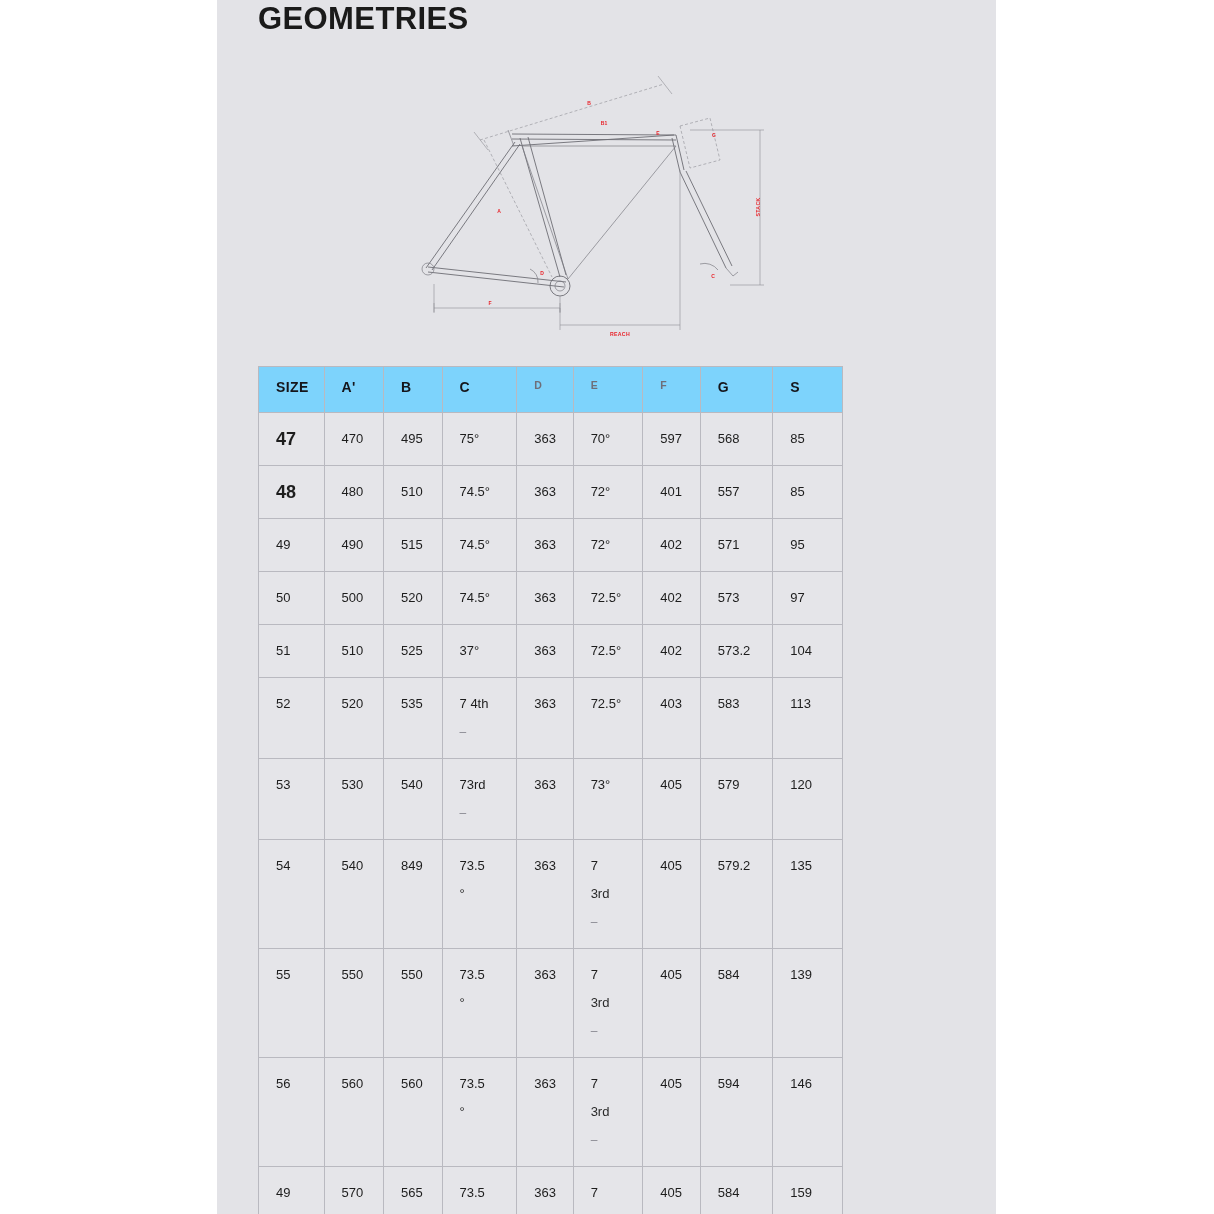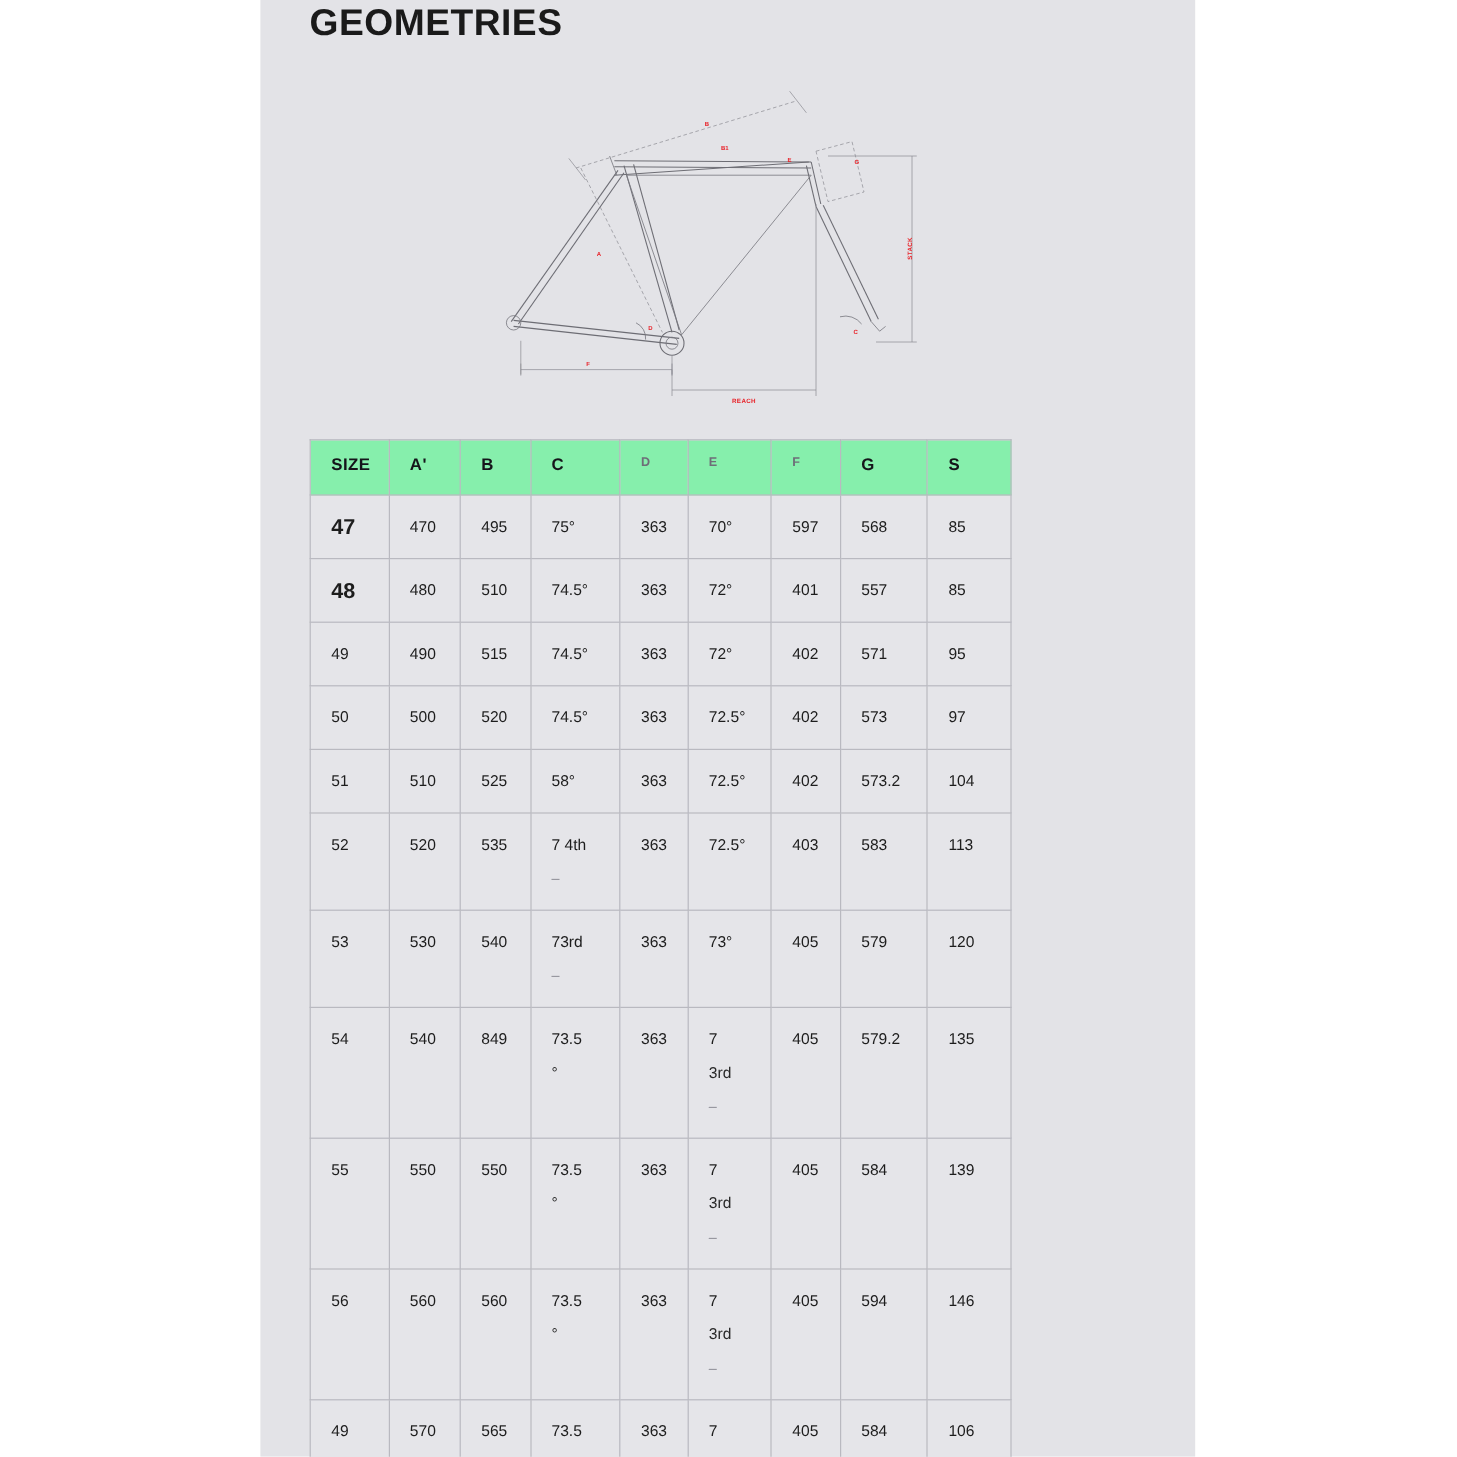--- a/index.html
+++ b/index.html
@@ -58,21 +58,21 @@
   #geometry-table td {
     border: 1px solid #b9b9c0;
     text-align: left;
     vertical-align: top;
     font-size: 13px;
     color: #1d1d1d;
     padding: 12px 0 12px 17px;
     background: #e5e5e9;
   }
   #geometry-table thead th {
-    background: #86efac;
+    background: #7dd3fc;
     font-weight: bold;
     font-size: 14px;
     color: #15151a;
     padding-bottom: 17px;
     letter-spacing: .4px;
   }
   #geometry-table thead th.faint {
     color: #6e6e78;
     font-size: 10.5px;
     font-weight: bold;
@@ -321,21 +321,21 @@
           <td class="size-cell">
             <span class="cell-line">51</span>
           </td>
           <td>
             <span class="cell-line">510</span>
           </td>
           <td>
             <span class="cell-line">525</span>
           </td>
           <td>
-            <span class="cell-line">58°</span>
+            <span class="cell-line">37°</span>
           </td>
           <td>
             <span class="cell-line">363</span>
           </td>
           <td>
             <span class="cell-line">72.5°</span>
           </td>
           <td>
             <span class="cell-line">402</span>
           </td>
@@ -523,19 +523,19 @@
             <span class="cell-line">7</span>
             <span class="cell-line sub">3rd</span>
           </td>
           <td>
             <span class="cell-line">405</span>
           </td>
           <td>
             <span class="cell-line">584</span>
           </td>
           <td>
-            <span class="cell-line">106</span>
+            <span class="cell-line">159</span>
           </td>
         </tr>
       </tbody>
   </table>
 
 </div>
 
 </body></html>

